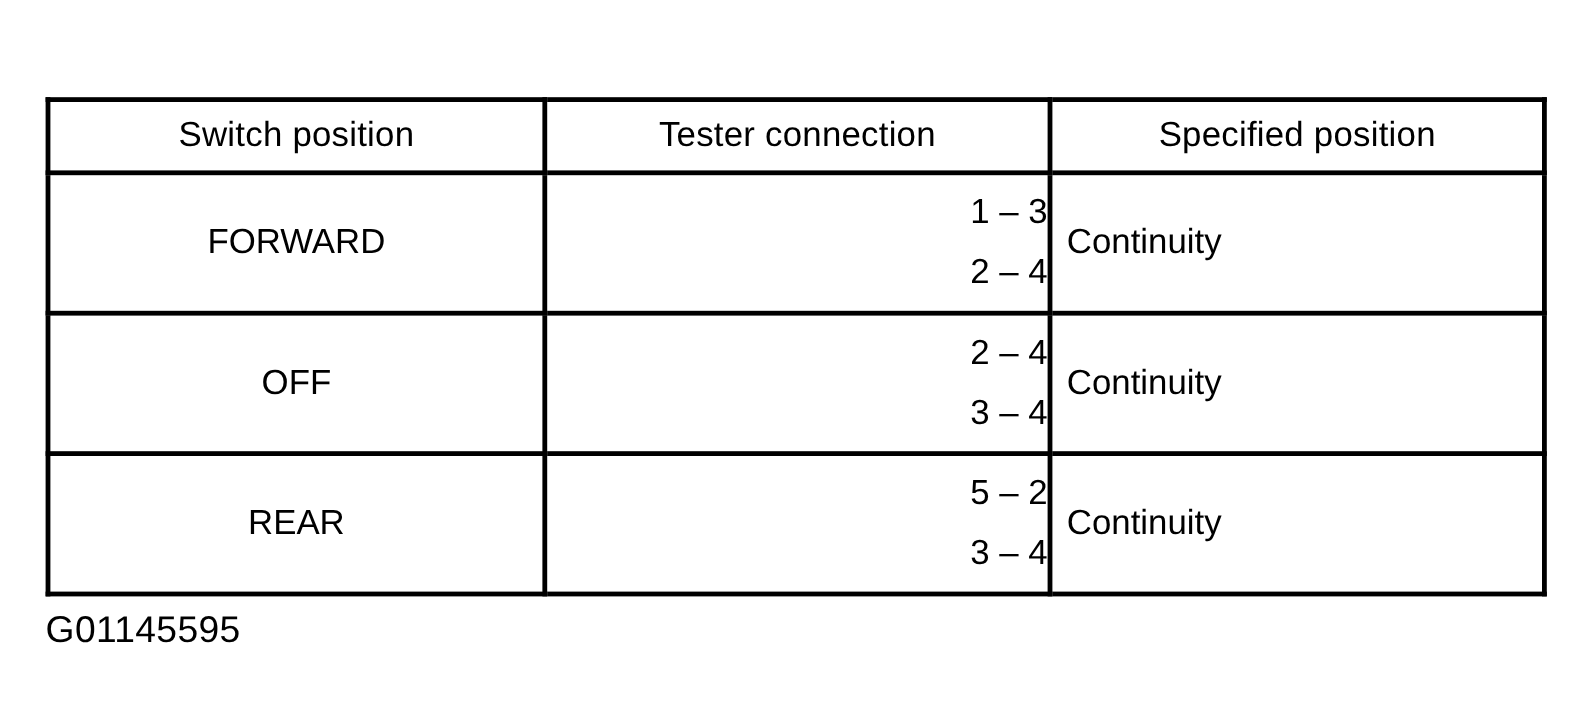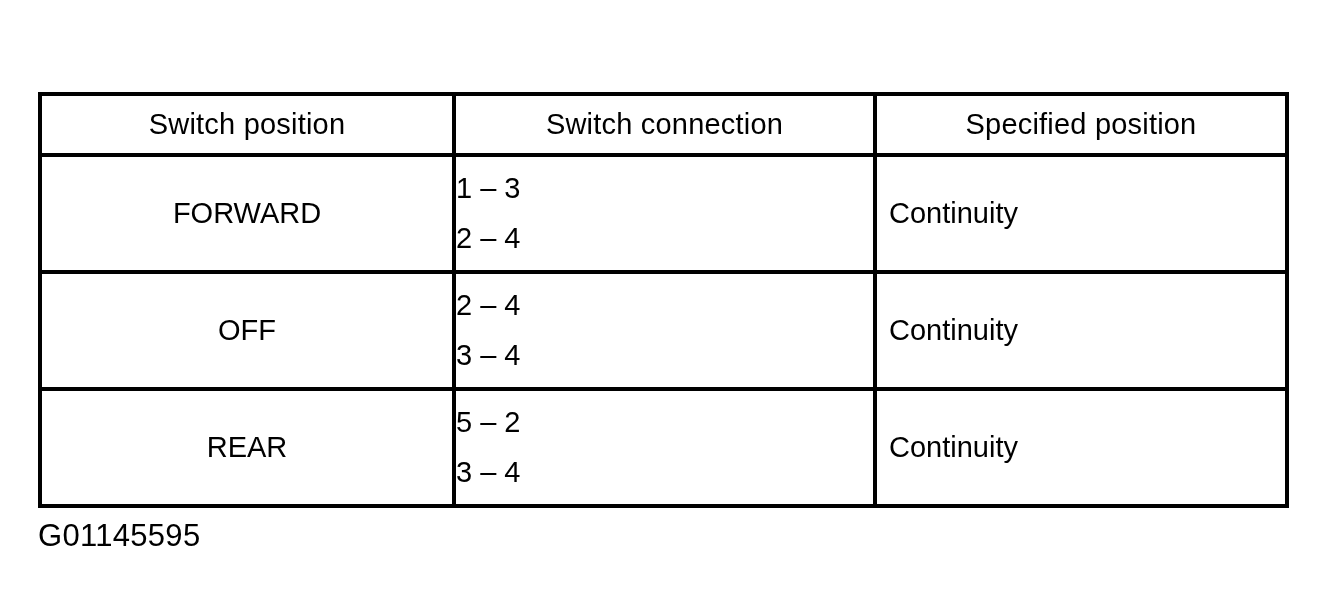--- a/index.html
+++ b/index.html
@@ -12,21 +12,21 @@
     height: 600px;
     position: relative;
     font-family: "Liberation Sans", sans-serif;
     color: #000000;
     overflow: hidden;
   }
 
   #figure {
     position: absolute;
     left: 0;
-    top: 15px;
+    top: 4px;
     width: 1326px;
     height: 444px;
     background: #ffffff;
   }
 
   
   #spec-table {
     position: absolute;
     left: 38px;
     top: 77px;
@@ -58,21 +58,21 @@
   
   .body-row td {
     height: 113px;
     vertical-align: middle;
     font-size: 29px;
   }
   .cell-switch {
     text-align: center;
   }
   .cell-tester {
-    text-align: left;
+    text-align: right;
     line-height: 1.72;
   }
   .cell-tester .pair {
     display: block;
     white-space: pre;
   }
   .cell-cond {
     text-align: left;
     padding-left: 12px !important;
   }
@@ -94,21 +94,21 @@
 
   <table id="spec-table">
     <colgroup>
       <col class="col-switch">
       <col class="col-tester">
       <col class="col-cond">
     </colgroup>
     <thead>
       <tr class="hdr-row">
         <th>Switch position</th>
-        <th>Switch connection</th>
+        <th>Tester connection</th>
         <th>Specified position</th>
       </tr>
     </thead>
     <tbody>
       <tr class="body-row">
         <td class="cell-switch">FORWARD</td>
         <td class="cell-tester">
           <span class="pair">1 – 3</span>
           <span class="pair">2 – 4</span>
         </td>

